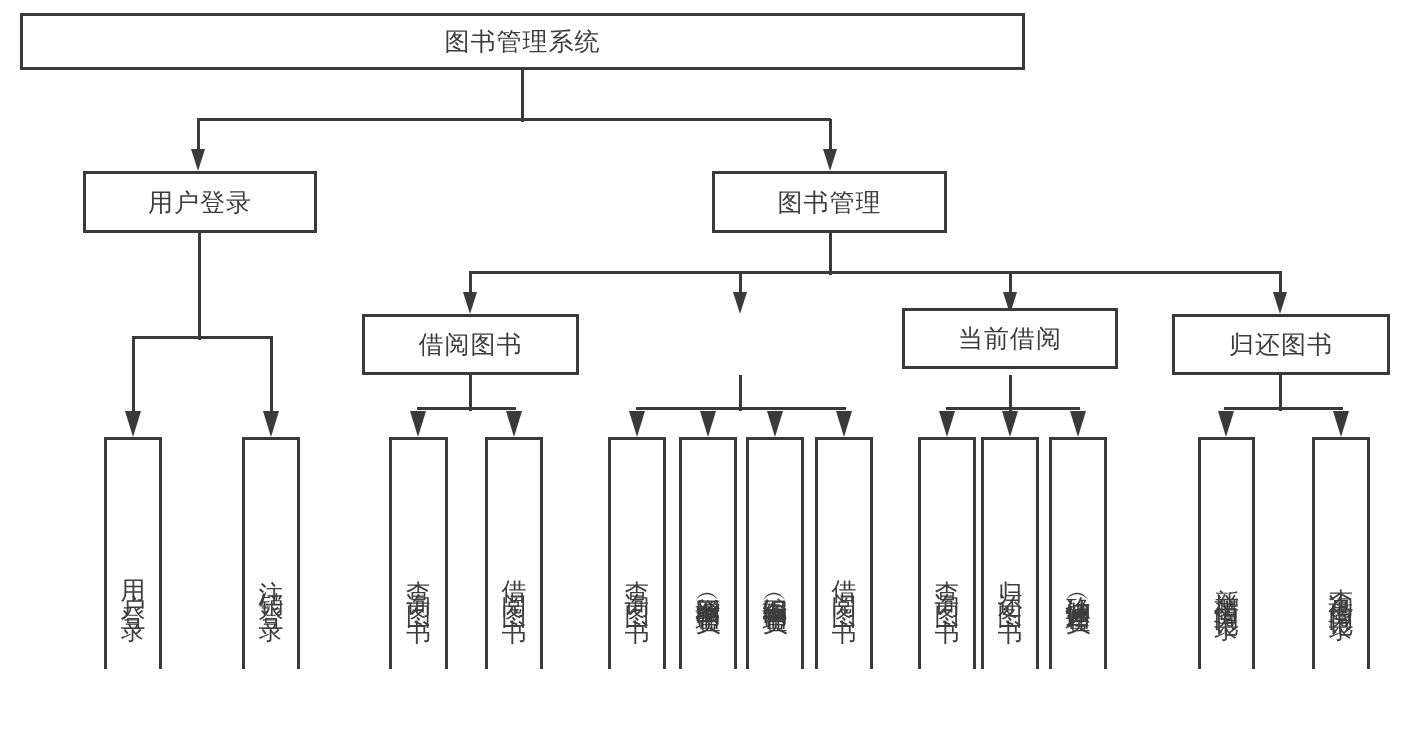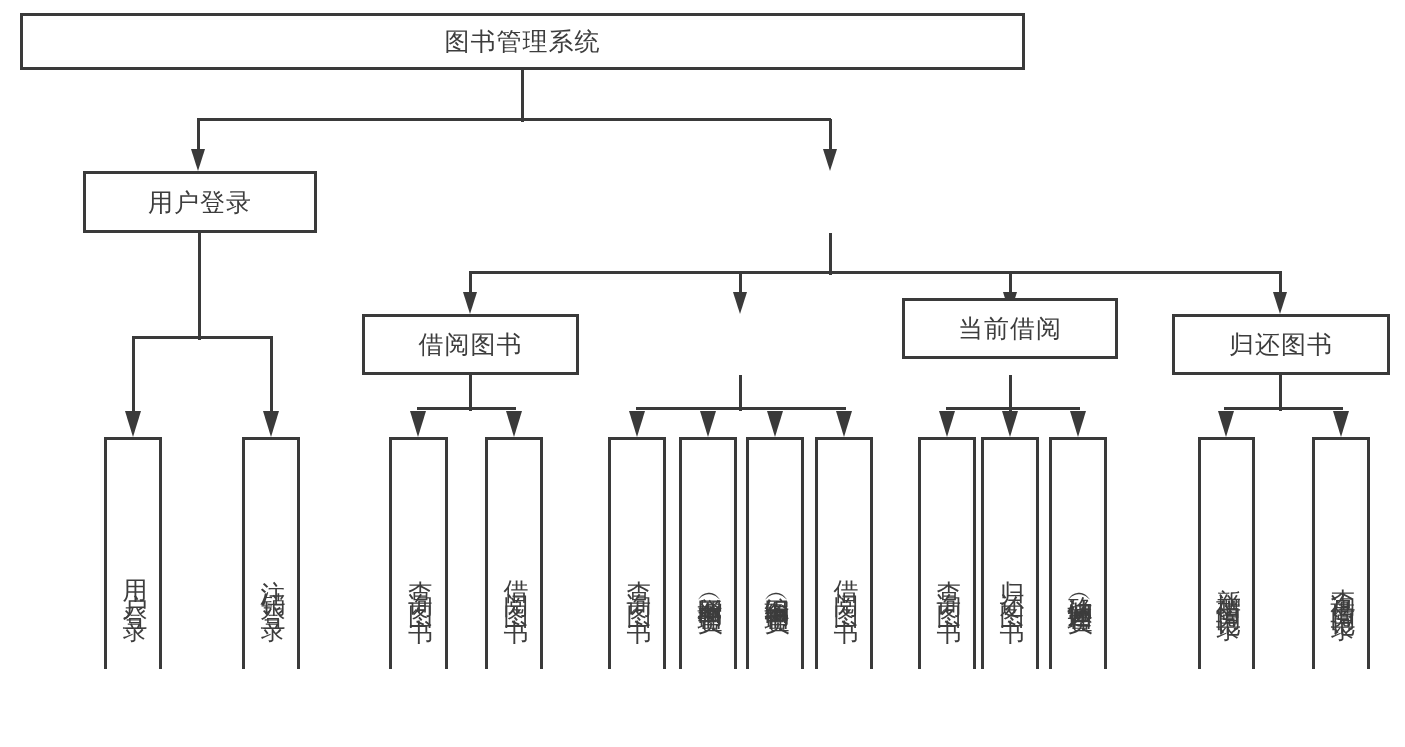--- a/index.html
+++ b/index.html
@@ -1,18 +1,18 @@
 <!DOCTYPE html>
 <html><head>
 <meta charset="utf-8">
 <style>
   html,body{margin:0;padding:0;background:#ffffff;}
   .stage{
     position:relative;width:1405px;height:669px;background:#ffffff;overflow:hidden;
-    font-family:Liberation Mono, monospace;
+    font-family:Liberation Serif, serif;
   }
   .node{
     position:absolute;box-sizing:border-box;border:3px solid #3a3a3a;background:#ffffff;
     display:flex;align-items:center;justify-content:center;
     color:#3d3d3d;font-size:25px;letter-spacing:1px;white-space:nowrap;
   }
   .leaf{letter-spacing:0;}
   .vtext{
     writing-mode:vertical-rl;text-orientation:mixed;
     color:#3d3d3d;font-size:25px;line-height:1;display:block;
@@ -72,23 +72,24 @@
       <div class="arrow" style="left: 1070px; top: 411px; border-left: 8px solid transparent; border-right: 8px solid transparent; border-top: 26px solid rgb(58, 58, 58);"></div>
       <div class="lv" style="left: 1279px; top: 375px; width: 3px; height: 36px; background: rgb(58, 58, 58);"></div>
       <div class="lh" style="left: 1224px; top: 407px; width: 119px; height: 3px; background: rgb(58, 58, 58);"></div>
       <div class="arrow" style="left: 1218px; top: 411px; border-left: 8px solid transparent; border-right: 8px solid transparent; border-top: 26px solid rgb(58, 58, 58);"></div>
       <div class="arrow" style="left: 1333px; top: 411px; border-left: 8px solid transparent; border-right: 8px solid transparent; border-top: 26px solid rgb(58, 58, 58);"></div>
     </div>
 
   <div class="node" style="left:20px;top:13px;width:1005px;height:57px">图书管理系统</div>
 
   <div class="node" style="left:83px;top:171px;width:234px;height:62px">用户登录</div>
+  <div class="node" style="left:712px;top:171px;width:235px;height:62px">图书管理</div>
 
   <div class="node" style="left:362px;top:314px;width:217px;height:61px">借阅图书</div>
-  <div class="node" style="left:902px;top:298px;width:216px;height:61px">当前借阅</div>
+  <div class="node" style="left:902px;top:308px;width:216px;height:61px">当前借阅</div>
   <div class="node" style="left:1172px;top:314px;width:218px;height:61px">归还图书</div>
 
   <div class="node leaf" style="left:104px;top:437px;width:58px;height:298px">
     <span class="vtext ls4">用户登录</span>
     </div>
   <div class="node leaf" style="left:242px;top:437px;width:58px;height:298px">
     <span class="vtext ls4">注销登录</span>
     </div>
 
   <div class="node leaf" style="left:389px;top:437px;width:59px;height:298px">

